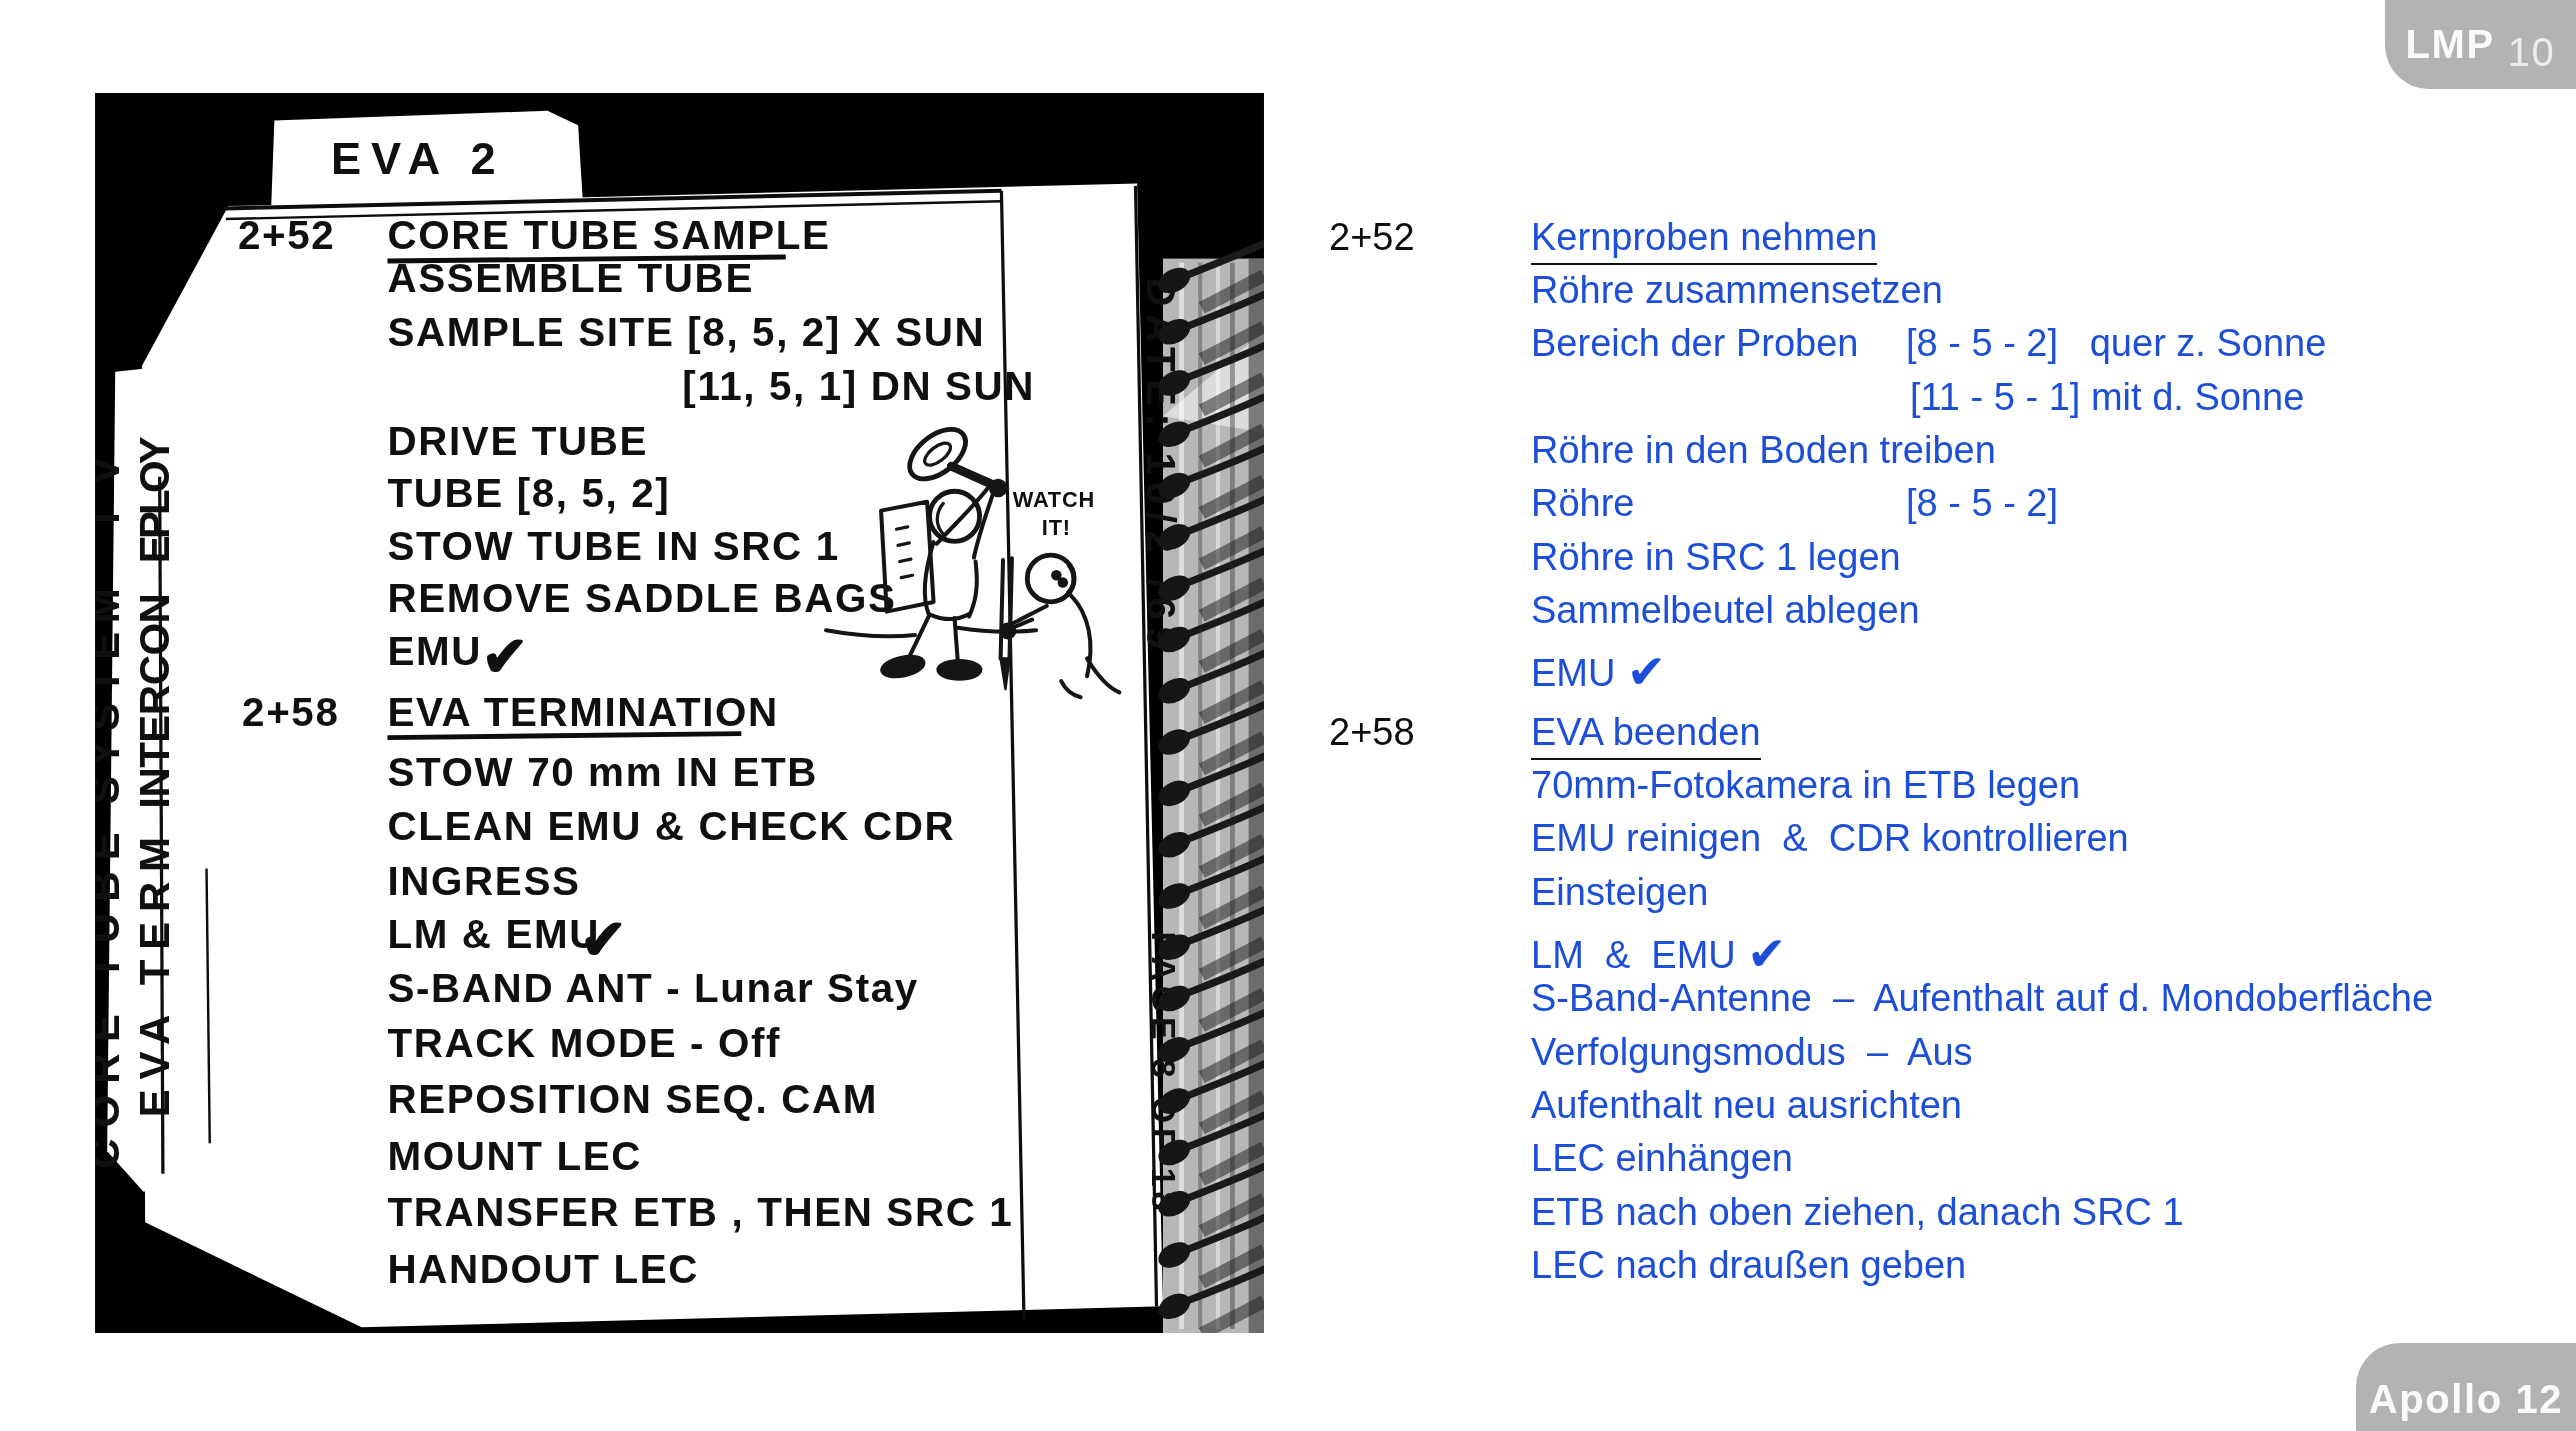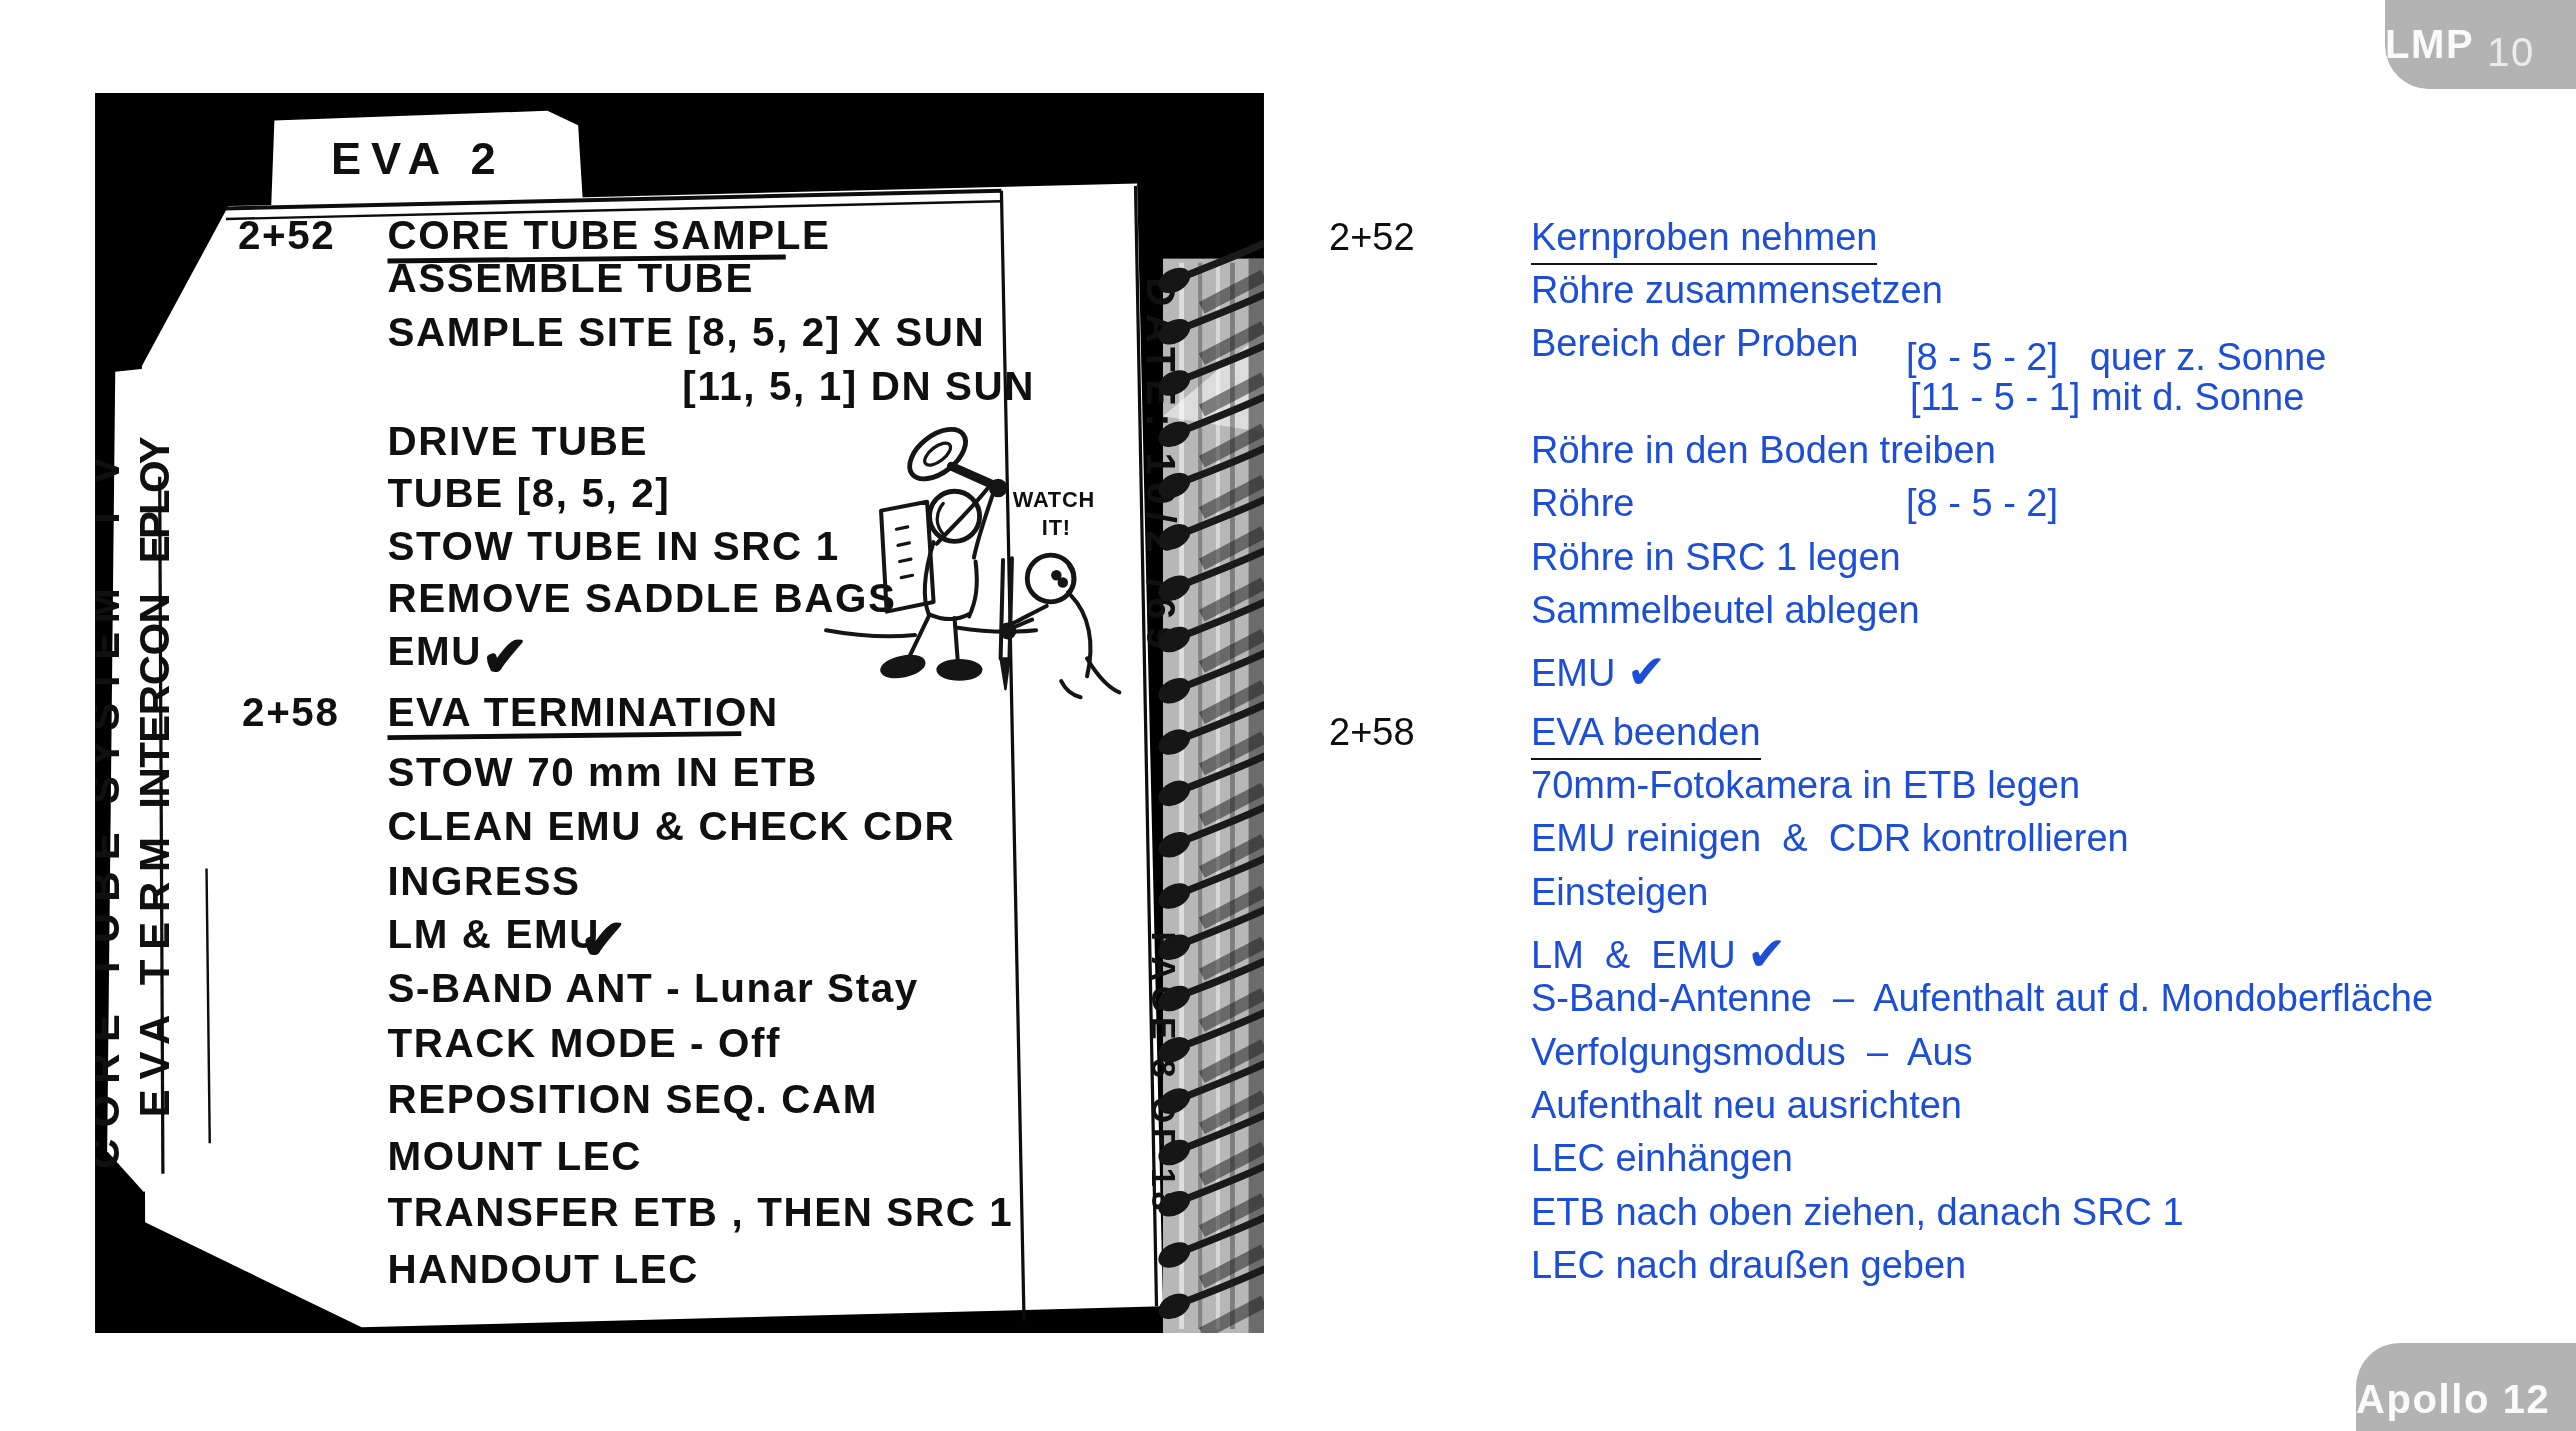--- a/index.html
+++ b/index.html
@@ -1,20 +1,20 @@
 <!DOCTYPE html>
 <html style="font-size:13px"><head>
 <meta charset="utf-8">
 <style>
   html,body{margin:0;padding:0;}
   body{width:2576px;height:1431px;position:relative;background:#ffffff;overflow:hidden;
        font-family:"Liberation Sans",sans-serif;}
 
   
-  .badge{position:absolute;background:#b3b3b3;display:flex;align-items:center;justify-content:flex-start;
+  .badge{position:absolute;background:#b3b3b3;display:flex;align-items:center;justify-content:center;
          font-weight:700;font-size:40px;color:#fafafa;letter-spacing:1.6px;}
   .badge-top{left:2385px;top:0;width:191px;height:89px;border-radius:0 0 0 44px;}
   .badge-bottom{left:2356px;top:1343px;width:220px;height:112px;border-radius:44px 0 0 0;}
   .badge .light{font-weight:300;margin-left:13px;color:#ececec;margin-top:16px;}
 
   
   .scan{position:absolute;left:95px;top:93px;width:1169px;height:1240px;}
   .scan svg{display:block;}
   .scan text{font-family:"Liberation Sans",sans-serif;font-weight:700;fill:#101010;}
   .t-line{font-size:50px;letter-spacing:2px;}
@@ -216,21 +216,21 @@
 </svg>
 </div>
 
 <div>
   <div class="g-time" style="top:216px">2+52</div>
   <div class="g-time" style="top:711px">2+58</div>
 
   <div class="g-line" style="top:216px"><span class="u">Kernproben nehmen</span></div>
   <div class="g-line" style="top:269px">Röhre zusammensetzen</div>
   <div class="g-line" style="top:322px">Bereich der Proben</div>
-  <div class="g-line" style="top:336px;left:1906px">[8 - 5 - 2]   quer z. Sonne</div>
+  <div class="g-line" style="top:322px;left:1906px">[8 - 5 - 2]   quer z. Sonne</div>
   <div class="g-line" style="top:376px;left:1910px">[11 - 5 - 1] mit d. Sonne</div>
   <div class="g-line" style="top:429px">Röhre in den Boden treiben</div>
   <div class="g-line" style="top:482px">Röhre</div>
   <div class="g-line" style="top:482px;left:1906px">[8 - 5 - 2]</div>
   <div class="g-line" style="top:536px">Röhre in SRC 1 legen</div>
   <div class="g-line" style="top:589px">Sammelbeutel ablegen</div>
   <div class="g-line" style="top:642px"><span>EMU</span><span class="g-check">✔</span></div>
   <div class="g-line" style="top:711px"><span class="u">EVA beenden</span></div>
   <div class="g-line" style="top:764px">70mm-Fotokamera in ETB legen</div>
   <div class="g-line" style="top:817px">EMU reinigen  &amp;  CDR kontrollieren</div>

